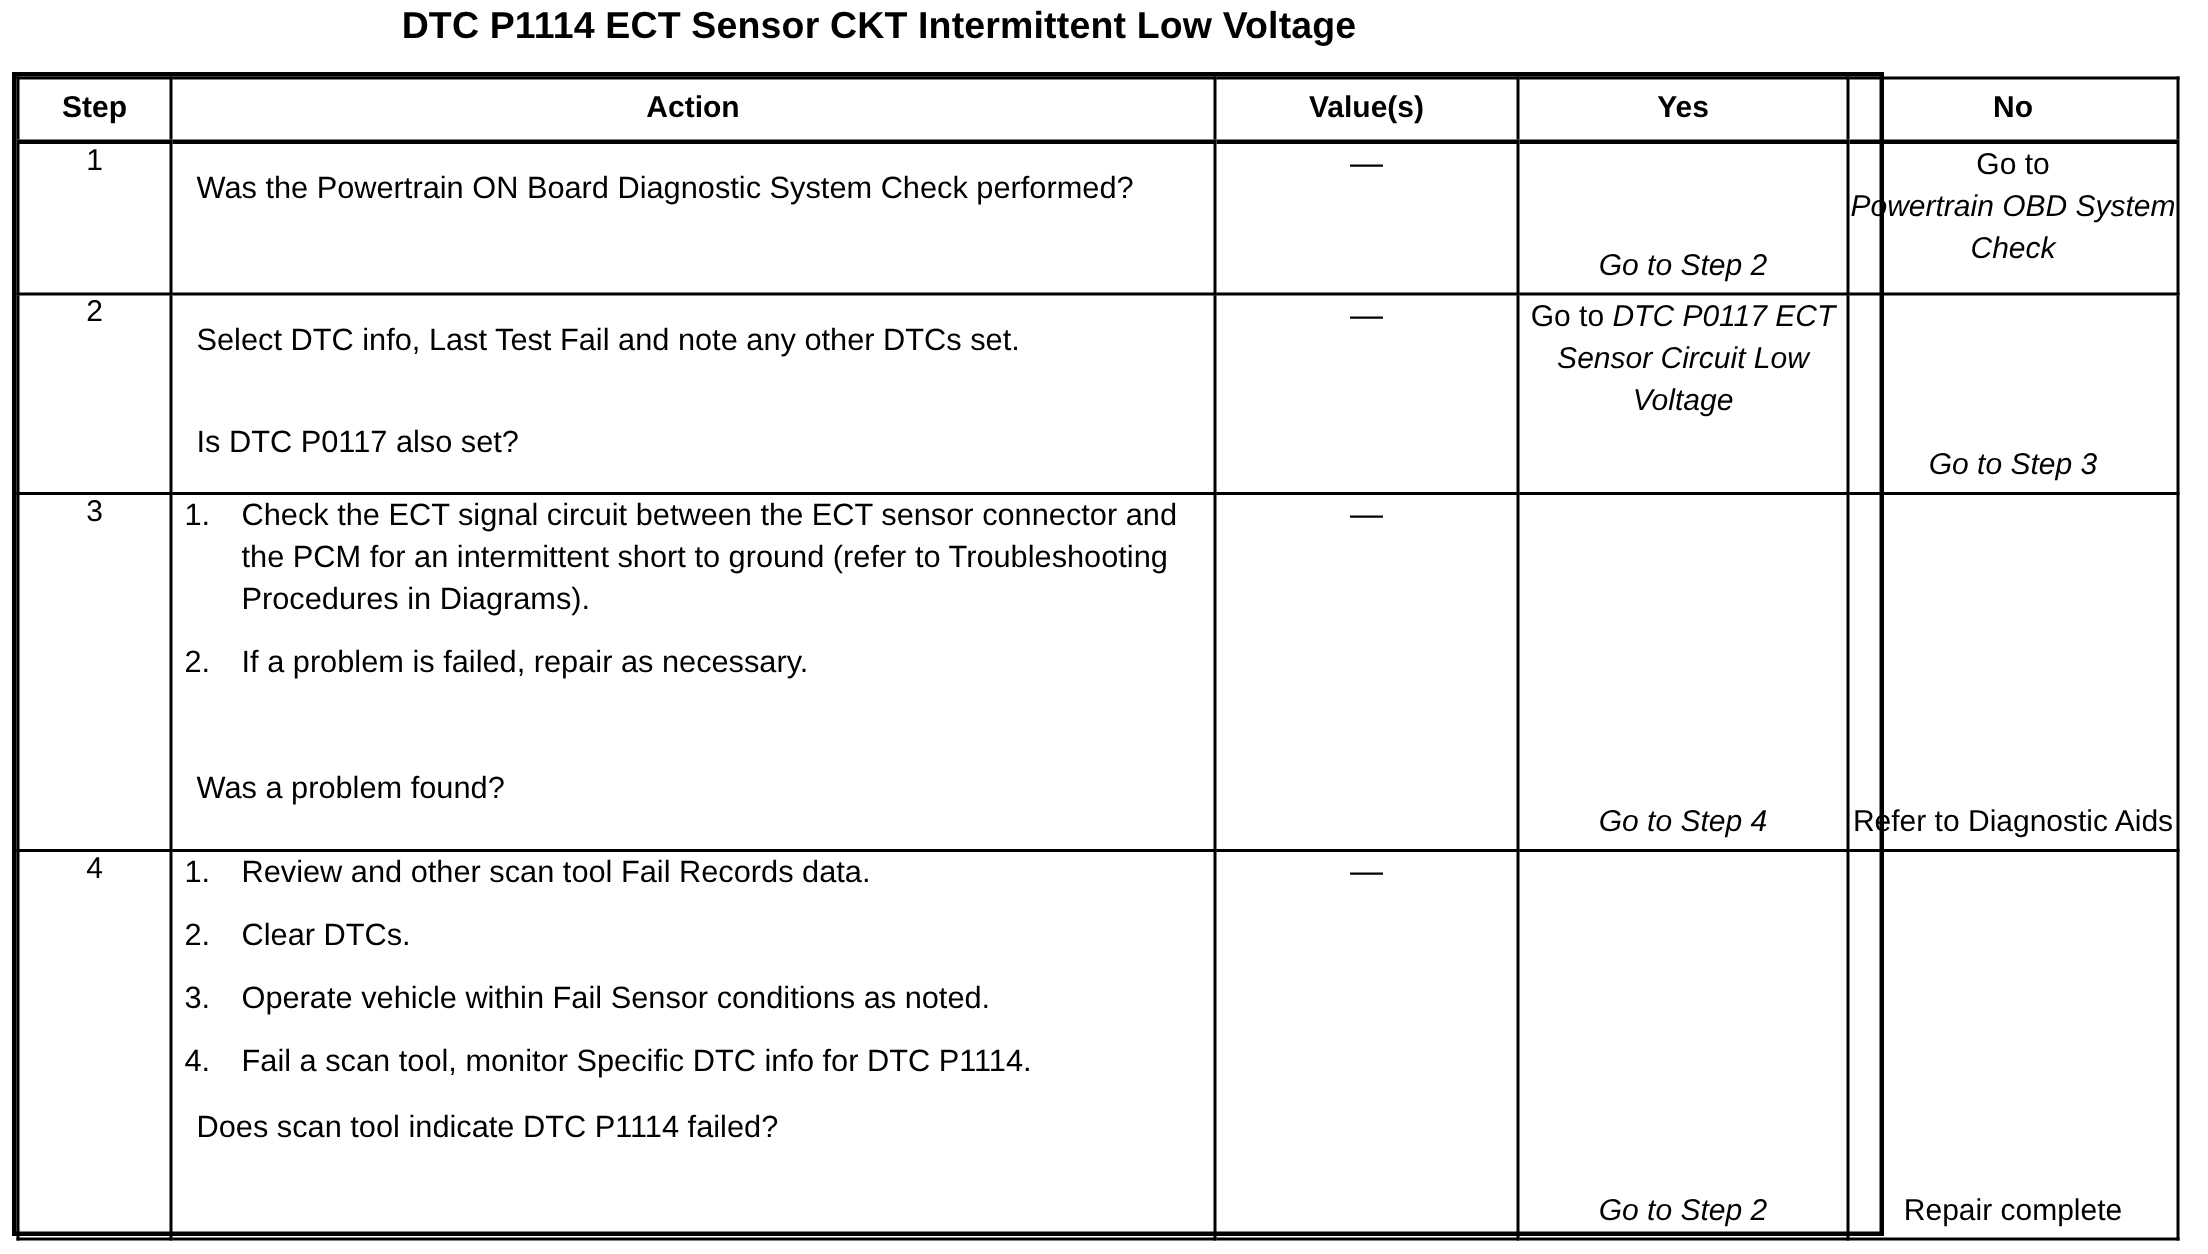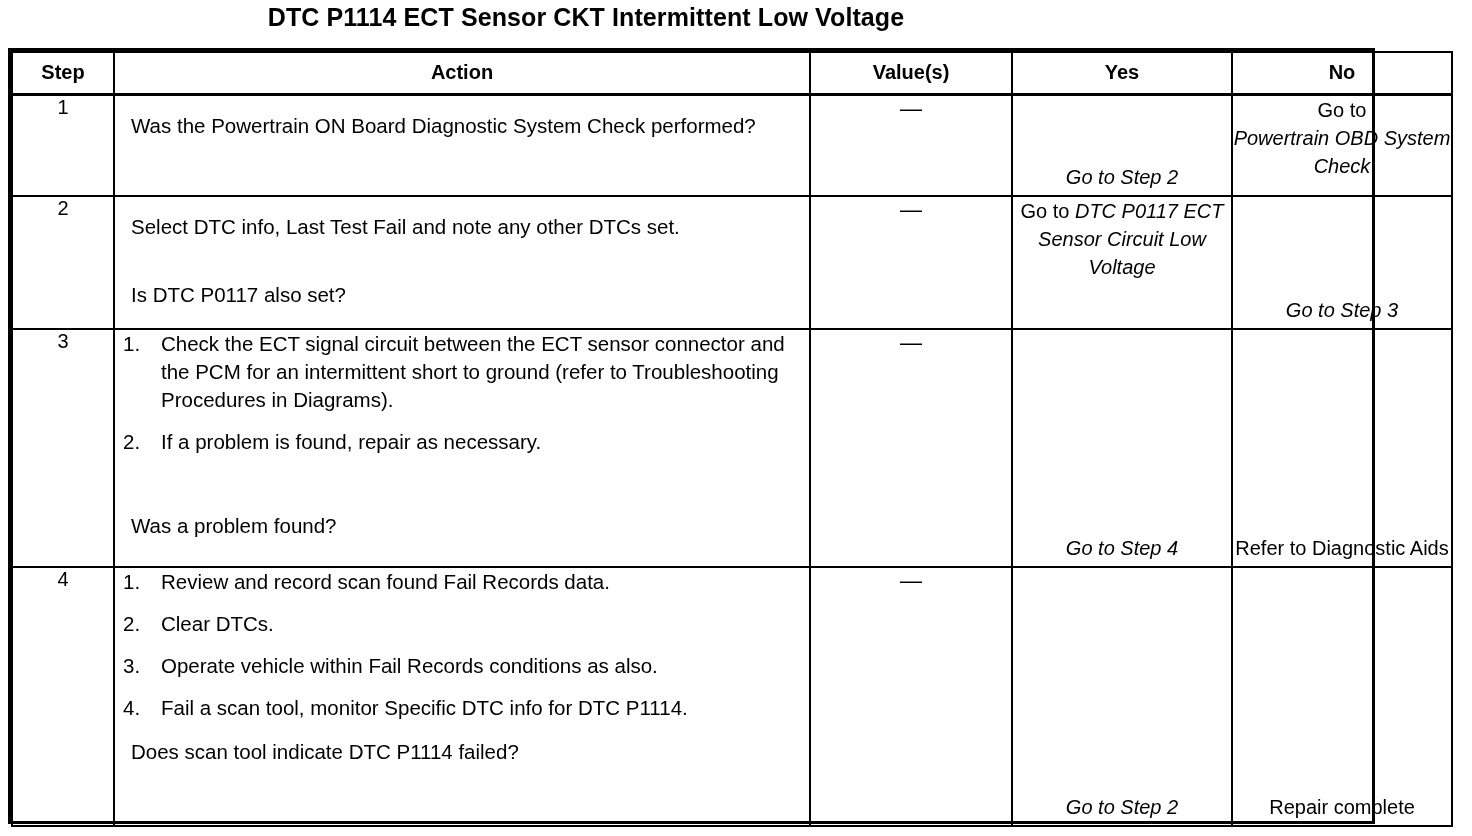--- a/index.html
+++ b/index.html
@@ -35,21 +35,21 @@
     letter-spacing: 0.1px;
     line-height: 30px;
     white-space: nowrap;
   }
 
   
   .table-wrap {
     position: absolute;
     left: 8px;
     top: 48px;
-    width: 1367px;
+    width: 1248px;
     height: 776px;
     box-sizing: border-box;
     border: 3px solid #000;
   }
 
   table.dtc {
     border-collapse: collapse;
     width: 100%;
     height: 100%;
     table-layout: fixed;
@@ -218,21 +218,21 @@
           <td class="cell-step">3</td>
 
           <td class="cell-action">
             <ol class="steps">
               <li>
                 <span class="num">1.</span>
                 <span>Check the ECT signal circuit between the ECT sensor connector and the PCM for an intermittent short to ground (refer to Troubleshooting Procedures in Diagrams).</span>
               </li>
               <li>
                 <span class="num">2.</span>
-                <span>If a problem is found, repair as necessary.</span>
+                <span>If a problem is failed, repair as necessary.</span>
               </li>
             </ol>
             <div class="spacer-lg"></div>
             <p class="q-line">Was a problem found?</p>
           </td>
 
           <td class="cell-value">—</td>
 
           <td class="cell-branch align-bottom">
             <span class="ital">Go to Step 4</span>
@@ -243,29 +243,29 @@
           </td>
         </tr>
 
         <tr class="row-4">
           <td class="cell-step">4</td>
 
           <td class="cell-action">
             <ol class="steps">
               <li>
                 <span class="num">1.</span>
-                <span>Review and record scan found Fail Records data.</span>
+                <span>Review and other scan tool Fail Records data.</span>
               </li>
               <li>
                 <span class="num">2.</span>
                 <span>Clear DTCs.</span>
               </li>
               <li>
                 <span class="num">3.</span>
-                <span>Operate vehicle within Fail Records conditions as also.</span>
+                <span>Operate vehicle within Fail Sensor conditions as noted.</span>
               </li>
               <li>
                 <span class="num">4.</span>
                 <span>Fail a scan tool, monitor Specific DTC info for DTC P1114.</span>
               </li>
             </ol>
             <p class="q-line">Does scan tool indicate DTC P1114 failed?</p>
           </td>
 
           <td class="cell-value">—</td>

